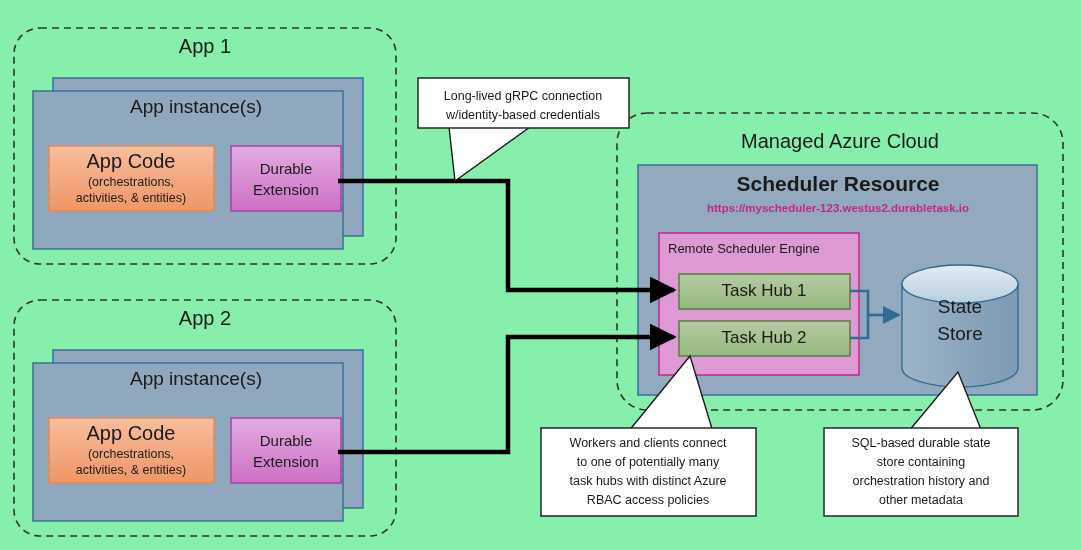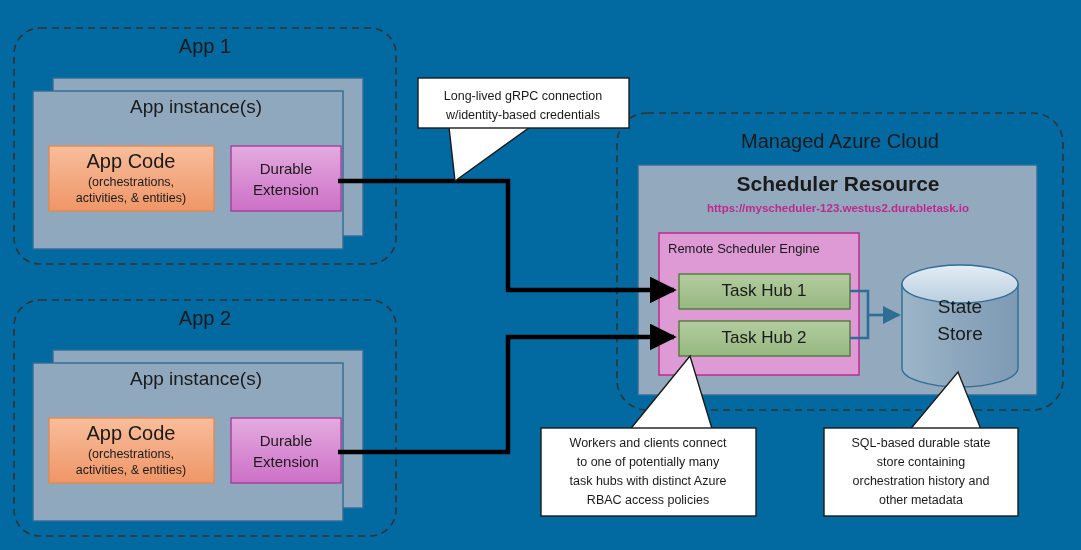--- a/index.html
+++ b/index.html
@@ -4,21 +4,21 @@
 <style>
   html, body {
     margin: 0;
     padding: 0;
     background: #ffffff;
   }
   #canvas {
     position: relative;
     width: 1081px;
     height: 550px;
-    background: #0369a1;
+    background: #86efac;
     font-family: "Liberation Sans", sans-serif;
     overflow: hidden;
   }
   svg.layer {
     position: absolute;
     top: 0;
     left: 0;
     width: 1081px;
     height: 550px;
   }

